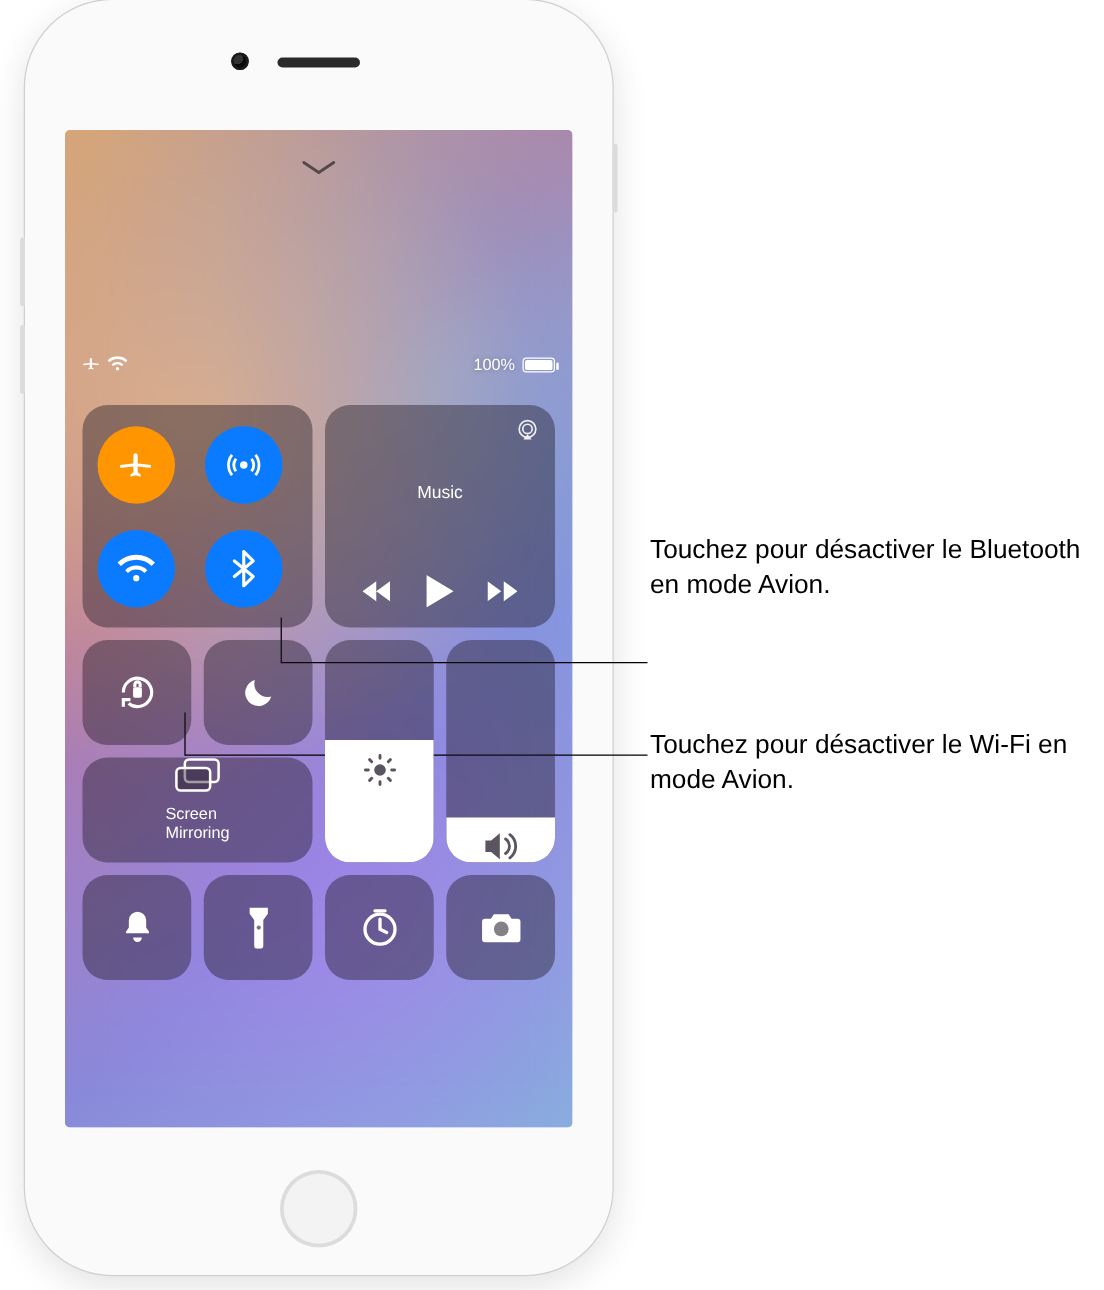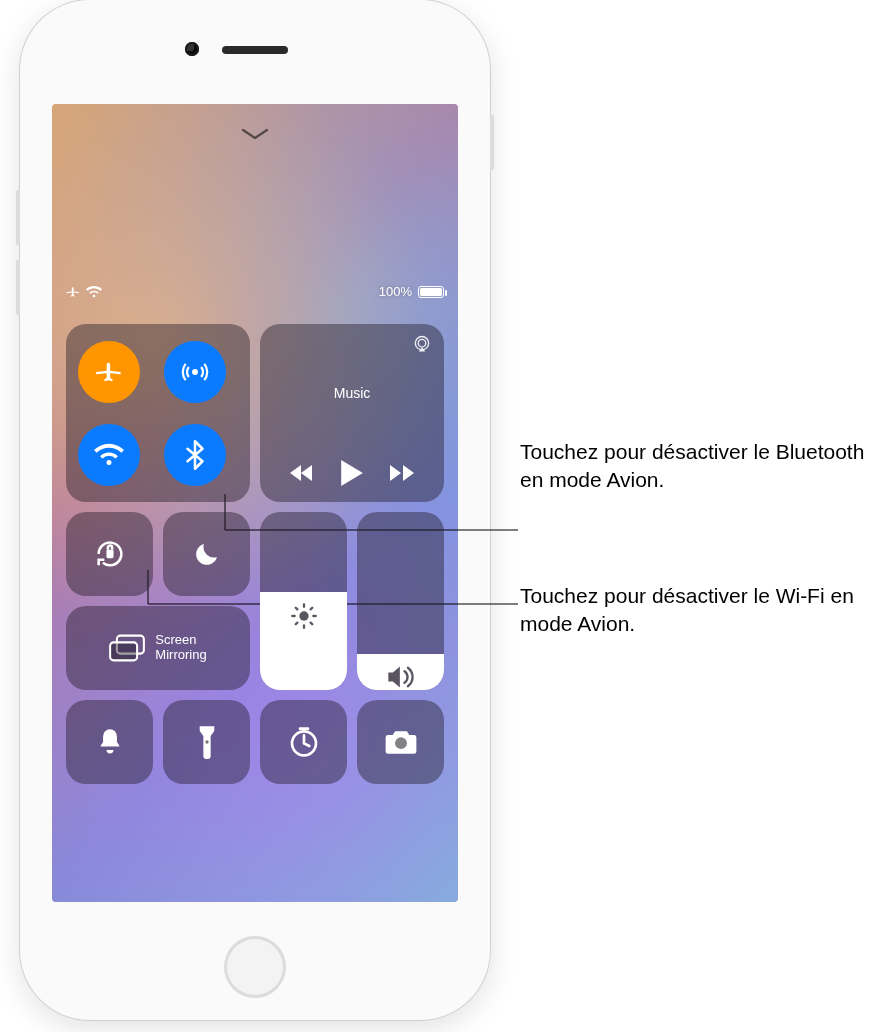--- a/index.html
+++ b/index.html
@@ -68,21 +68,21 @@
 
   .dismiss-chev {
     position:absolute; top:22px; left:50%; transform:translateX(-50%);
     color:rgba(0,0,0,.55);
   }
 
   
   .statusbar {
     position:absolute; top:180px; left:0; right:0;
     padding: 0 14px;
-    display:flex; align-items:center; justify-content:space-between;
+    display:flex; align-items:flex-start; justify-content:space-between;
     color:#fff; font-size:13px; font-weight:500;
     text-shadow: 0 0 4px rgba(0,0,0,.3);
   }
   .sb-left, .sb-right { display:flex; align-items:center; gap:6px; }
   .battery-shell{
     width:26px; height:12px; border:1.3px solid #fff; border-radius:3px;
     position:relative;
   }
   .battery-shell::after{content:"";position:absolute;right:-4px;top:3px;width:2px;height:6px;background:#fff;border-radius:1px;}
   .battery-fill{position:absolute;left:1px;top:1px;bottom:1px;right:1px;background:#fff;border-radius:1.5px;}
@@ -121,21 +121,21 @@
   .media { flex-direction:column; padding:10px 14px; }
   .media .airplay { position:absolute; top:10px; right:12px; opacity:.9; }
   .media-title { font-size:14px; font-weight:500; margin-top:-40px; }
   .media-controls{
     position:absolute; left:0; right:0; bottom:16px;
     display:flex; justify-content:space-around; align-items:center;
     padding:0 16px;
   }
 
   
-  .mirror { flex-direction:row; gap:10px; padding:0 14px; justify-content:center;}
+  .mirror { flex-direction:column; gap:10px; padding:0 14px; justify-content:flex-start;}
   .mirror-label { font-size:13px; line-height:1.15; }
 
   
   .vslider { padding:0; overflow:hidden; }
   .vslider .fill{
     position:absolute; left:0; right:0; bottom:0;
     background:#fff;
     display:flex; align-items:flex-start; justify-content:center;
     padding-top:10px; color:#5a5560;
   }
@@ -343,18 +343,18 @@
   </div>
 
   <div class="home-btn"></div>
 </div>
 
 <svg class="callout-line" style="left:0;top:0" width="883" height="1032">
   <path d="M225 494 L225 530 L518 530"></path>
   <path d="M148 570 L148 604 L518 604"></path>
 </svg>
 
-<div class="callout" style="left:520px; top:438px">
+<div class="callout" style="left:520px; top:426px">
   <span>Touchez pour désactiver le Bluetooth en mode Avion.</span>
 </div>
 <div class="callout" style="left:520px; top:582px">
   <span>Touchez pour désactiver le Wi-Fi en mode Avion.</span>
 </div>
 
 </body></html>

